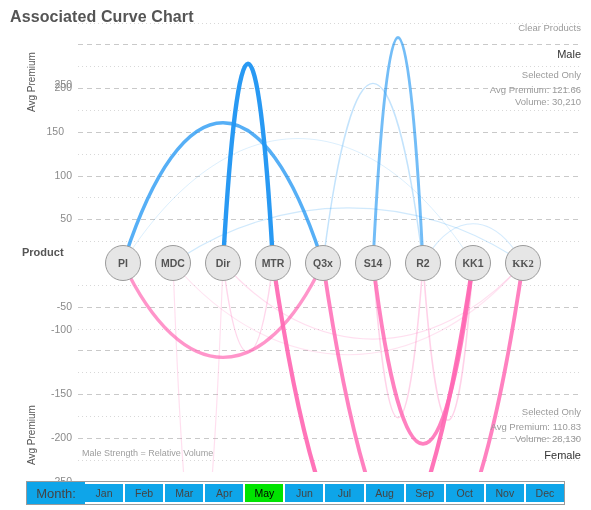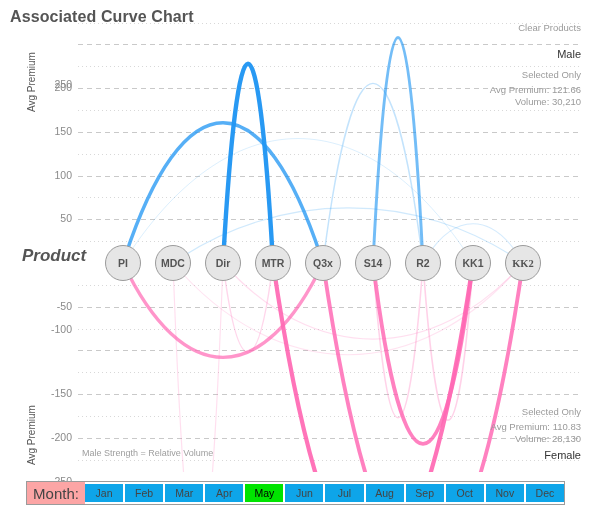--- a/index.html
+++ b/index.html
@@ -28,21 +28,21 @@
     transform:rotate(-90deg);
   }
   .tick-label{
     position:absolute;
     font-size:10.5px;color:#8a8a8a;
     text-align:right;width:40px;
     white-space:nowrap;
   }
   .product-axis-label{
     position:absolute;left:22px;top:246px;
-    font-size:17px;font-weight:bold;color:#555;font-style:italic;
+    font-size:11px;font-weight:bold;color:#555;
   }
   .node{
     position:absolute;
     width:36px;height:36px;border-radius:50%;
     background:#e6e6e6;border:1px solid #9b9b9b;
     box-sizing:border-box;
     display:flex;align-items:center;justify-content:center;
     font-size:10.5px;font-weight:bold;color:#555;
     cursor:pointer;
   }
@@ -63,22 +63,22 @@
   #month-bar{
     position:absolute;left:26px;top:481px;
     width:539px;height:24px;
     border:1px solid #9b9b9b;
     background:#fff;
     box-sizing:border-box;
     display:flex;align-items:stretch;
   }
   #month-bar .m-label{
     display:flex;align-items:center;justify-content:center;
-    font-size:15px;color:#444;
-    width:58px;flex:none;background:#fca5a5;
+    font-size:13px;color:#444;
+    width:58px;flex:none;background:#0ea5e9;
   }
   #month-bar .m-cell{
     flex:1 1 0;
     display:flex;align-items:center;justify-content:center;
     font-size:10.5px;color:#444;
     background:#0ea5e9;cursor:pointer;
     margin:2px 0;
     border-right:2px solid #ffffff;
     box-sizing:border-box;
   }
@@ -140,21 +140,21 @@
     </svg>
 </div>
 
 <div class="axis-title rot" id="ytitle-top" style="left:26px;top:112px;">Avg Premium</div>
 <div class="axis-title rot" id="ytitle-bot" style="left:26px;top:465px;">Avg Premium</div>
 <div class="product-axis-label">Product</div>
 
 <div id="tick-labels">
     <div class="tick-label" style="left: 32px; top: 37.5px; margin-top: 40px;">250</div>
     <div class="tick-label" style="left: 32px; top: 81.2px;">200</div>
-    <div class="tick-label" style="left: 32px; top: 124.9px;">150</div>
+    <div class="tick-label" style="left: 24px; top: 124.9px;">150</div>
     <div class="tick-label" style="left: 32px; top: 168.6px;">100</div>
     <div class="tick-label" style="left: 32px; top: 212.3px;">50</div>
     <div class="tick-label" style="left: 32px; top: 299.7px;">-50</div>
     <div class="tick-label" style="left: 32px; top: 323px;">-100</div>
     <div class="tick-label" style="left: 32px; top: 387.1px;">-150</div>
     <div class="tick-label" style="left: 32px; top: 430.8px;">-200</div>
     <div class="tick-label" style="left: 32px; top: 474.5px;">-250</div>
   </div>
 <div id="nodes">
     <div class="node" style="left: 105px; top: 245px;">

